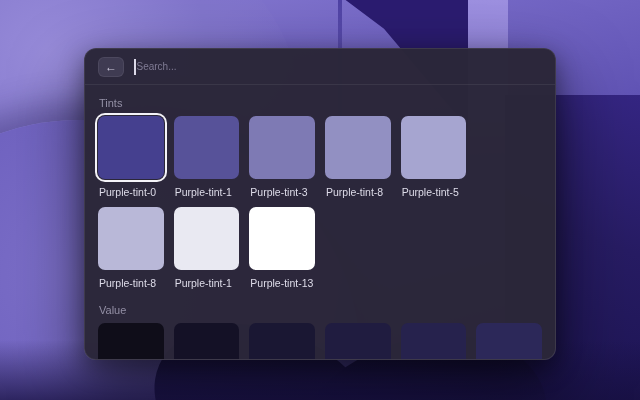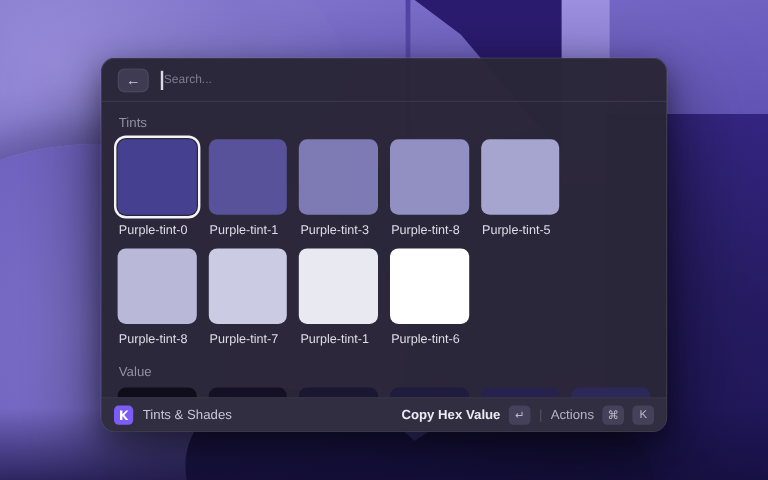--- a/index.html
+++ b/index.html
@@ -118,30 +118,26 @@
         <div class="swatch-label">Purple-tint-5</div>
       </div>
     </div>
 
     <div class="swatch-grid">
       <div class="cell">
         <div class="swatch" style="background: rgb(185, 184, 216);"></div>
         <div class="swatch-label">Purple-tint-8</div>
       </div>
       <div class="cell">
-        <div class="swatch" style="background: rgb(203, 203, 228);"></div>
-        <div class="swatch-label">Purple-tint-7</div>
-      </div>
-      <div class="cell">
         <div class="swatch" style="background: rgb(233, 233, 242);"></div>
         <div class="swatch-label">Purple-tint-1</div>
       </div>
       <div class="cell">
         <div class="swatch" style="background: rgb(255, 255, 255);"></div>
-        <div class="swatch-label">Purple-tint-6</div>
+        <div class="swatch-label">Purple-tint-13</div>
       </div>
       <div class="cell"></div>
     </div>
 
     <div class="section-title">Value</div>
 
     <div class="swatch-grid">
       <div class="cell">
         <div class="swatch" style="background: rgb(15, 13, 25);"></div>
       </div>
@@ -157,30 +153,14 @@
       <div class="cell">
         <div class="swatch" style="background: rgb(38, 34, 77);"></div>
       </div>
       <div class="cell">
         <div class="swatch" style="background: rgb(44, 40, 89);"></div>
       </div>
     </div>
 
   </div>
 
-  <div class="footer">
-    <div class="app-icon">
-      <svg width="10" height="10" viewBox="0 0 10 10">
-        <path d="M2 1 L4 1 L4 4.2 L7.2 1 L9 1 L5.5 4.8 L9 9 L6.8 9 L4 5.6 L4 9 L2 9 Z" fill="#ffffff"></path>
-      </svg>
-    </div>
-    <div class="app-name">Tints &amp; Shades</div>
-    <div class="footer-right">
-      <span class="action-label">Copy Hex Value</span>
-      <span class="key-badge">↵</span>
-      <span class="footer-divider">|</span>
-      <span class="actions-label">Actions</span>
-      <span class="key-badge">⌘</span>
-      <span class="key-badge">K</span>
-    </div>
-  </div>
 
 </div>
 
 </body></html>

